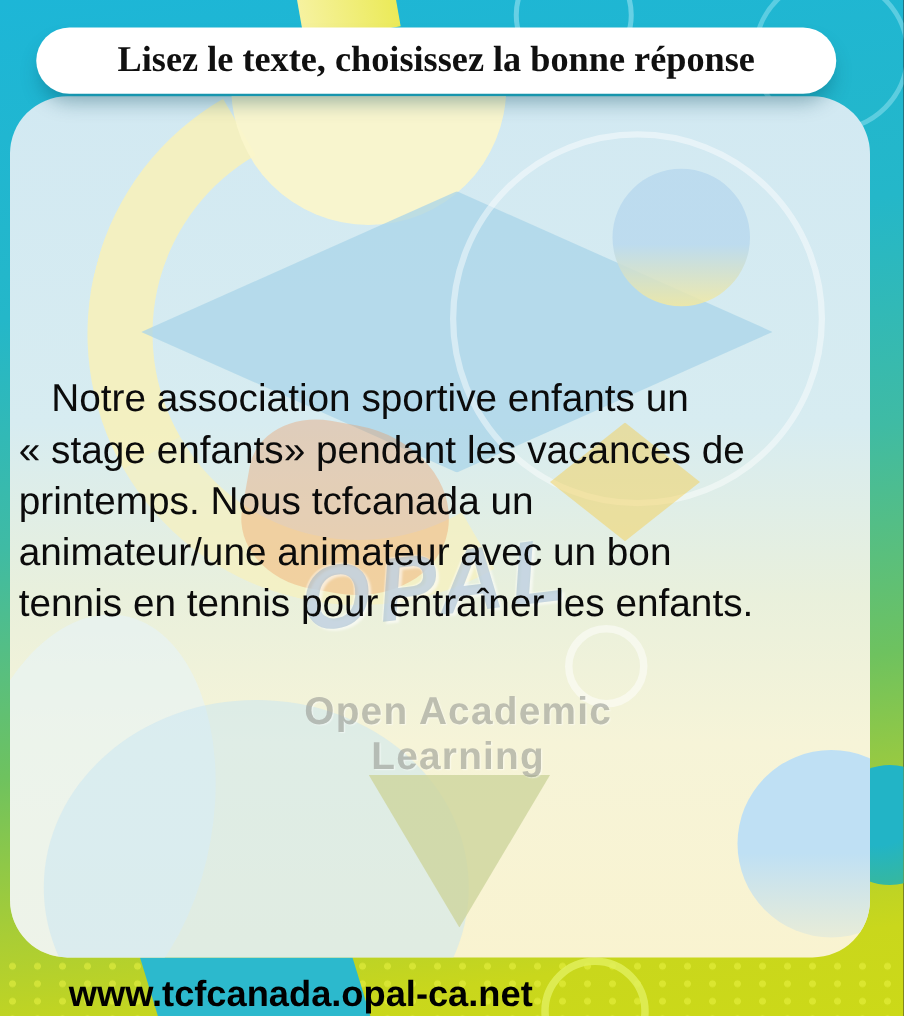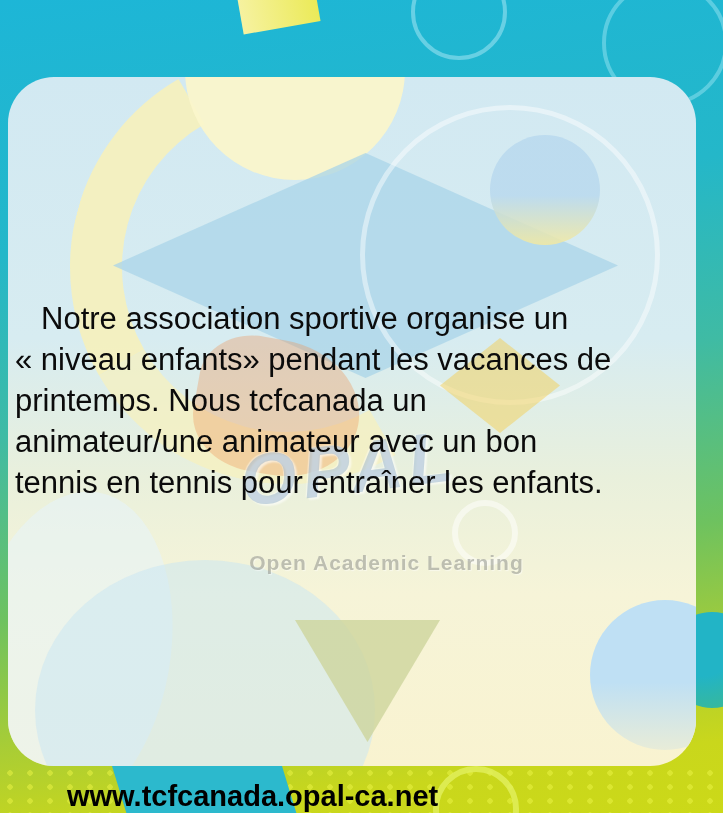--- a/index.html
+++ b/index.html
@@ -45,31 +45,31 @@
   .bottom-blob{left:27px;top:483px;width:340px;height:300px;background:rgba(200,230,244,.5);border-radius:50%;}
   .small-ring{left:444px;top:423px;width:54px;height:54px;border:6px solid rgba(255,255,255,.5);border-radius:50%;}
   .tassel{left:287px;top:543px;width:145px;height:122px;background:rgba(205,212,156,.8);
     clip-path:polygon(0 0,100% 0,50% 100%);}
   .corner-circle{left:582px;top:523px;width:150px;height:150px;border-radius:50%;
     background:linear-gradient(180deg,#bfe0f4 55%,#e8ecd8 100%);}
   .opal-word{left:232px;top:350px;font-family:"Liberation Sans",sans-serif;
     font-style:italic;font-weight:700;font-size:72px;letter-spacing:6px;
     color:rgba(125,160,195,.4);transform:rotate(-7deg);
     text-shadow:2px 2px 2px rgba(255,255,255,.6),-1px -1px 1px rgba(255,255,255,.4);}
-  .tagline{left:191px;top:474px;width:375px;text-align:center;font-weight:700;font-size:21px;
+  .tagline{left:171px;top:474px;width:375px;text-align:center;font-weight:700;font-size:31px;
     color:#9a9c96;opacity:.6;letter-spacing:1px;text-shadow:1px 1px 1px rgba(255,255,255,.8);}
   .passage{left:7px;top:221px;width:675px;font-size:31px;line-height:41px;color:#0b0b0b;}
   .passage .line{white-space:nowrap;}
   .passage .line:first-child{text-indent:26px;}
   
   .pill{left:29px;top:22px;width:640px;height:53px;border-radius:27px;background:#ffffff;
     box-shadow:0 10px 16px -4px rgba(0,70,90,.4);
     display:flex;align-items:center;justify-content:center;}
   .pill-text{font-family:"Liberation Serif",serif;font-weight:700;font-size:29px;color:#101010;white-space:nowrap;}
-  .footer-url{left:55px;top:780px;font-size:29px;font-weight:600;color:#000;white-space:nowrap;margin-left:12px;}
+  .footer-url{left:55px;top:780px;font-size:29px;font-weight:600;color:#000;white-space:nowrap;}
 </style>
 </head>
 <body>
 
 <div class="stage">
 
   <div class="abs top-stripe"></div>
   <div class="abs ring ring-a"></div>
   <div class="abs ring ring-b"></div>
   <div class="abs dots-strip"></div>
@@ -87,25 +87,28 @@
     <div class="abs yellow-diamond"></div>
     <div class="abs left-band"></div>
     <div class="abs bottom-blob"></div>
     <div class="abs small-ring"></div>
     <div class="abs tassel"></div>
     <div class="abs corner-circle"></div>
 
     <div class="abs opal-word">OPAL</div>
 
     <div class="abs passage">
-      <div class="line">Notre association sportive organise un</div>
-      <div class="line">« niveau enfants» pendant les vacances de</div>
+      <div class="line">Notre association sportive enfants un</div>
+      <div class="line">« stage enfants» pendant les vacances de</div>
       <div class="line">printemps. Nous tcfcanada un</div>
       <div class="line">animateur/une animateur avec un bon</div>
       <div class="line">tennis en tennis pour entraîner les enfants.</div>
     </div>
 
     <div class="abs tagline">Open Academic Learning</div>
   </div>
 
+  <div class="abs pill">
+    <span class="pill-text">Lisez le texte, choisissez la bonne réponse</span>
+  </div>
 
   <div class="abs footer-url">www.tcfcanada.opal-ca.net</div>
 </div>
 
 </body></html>

